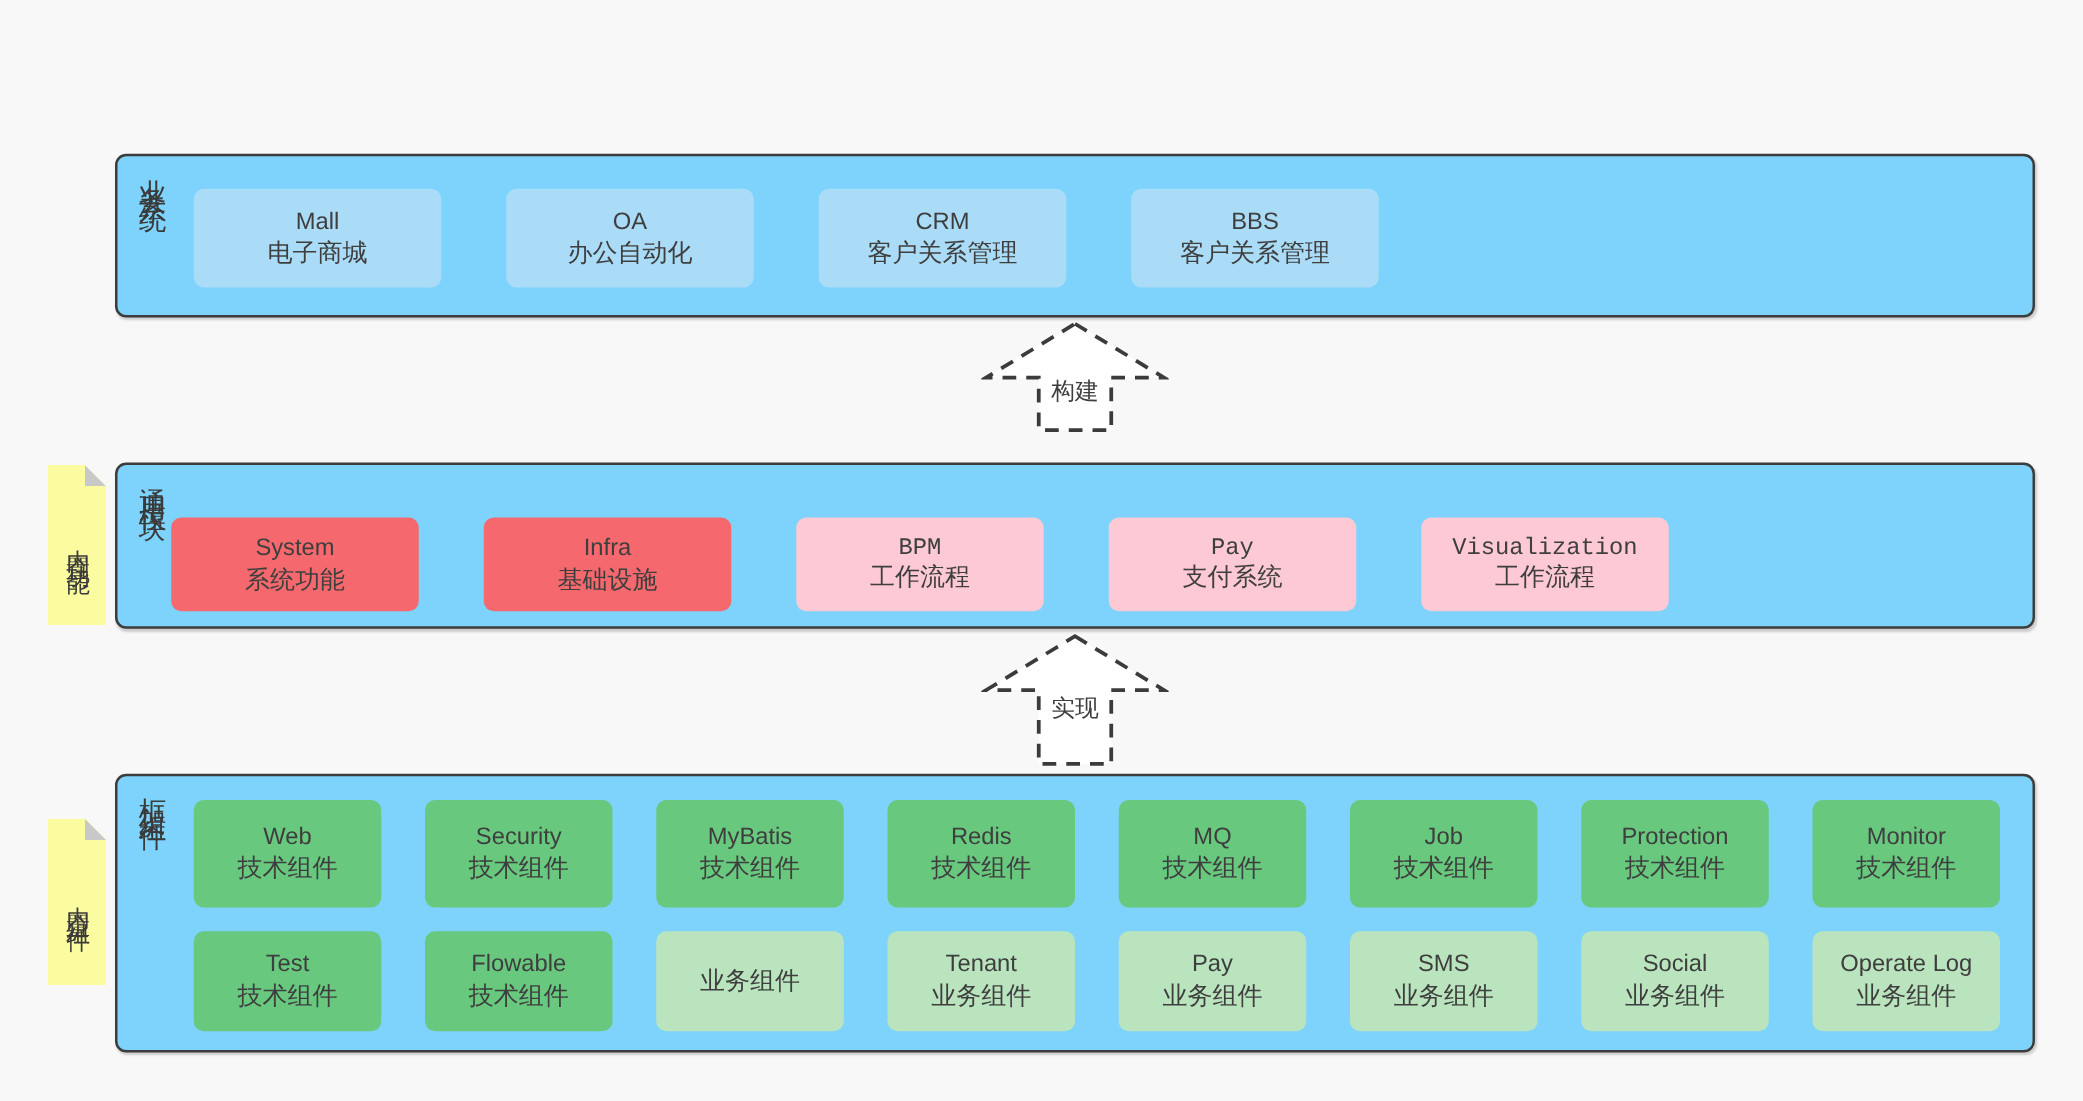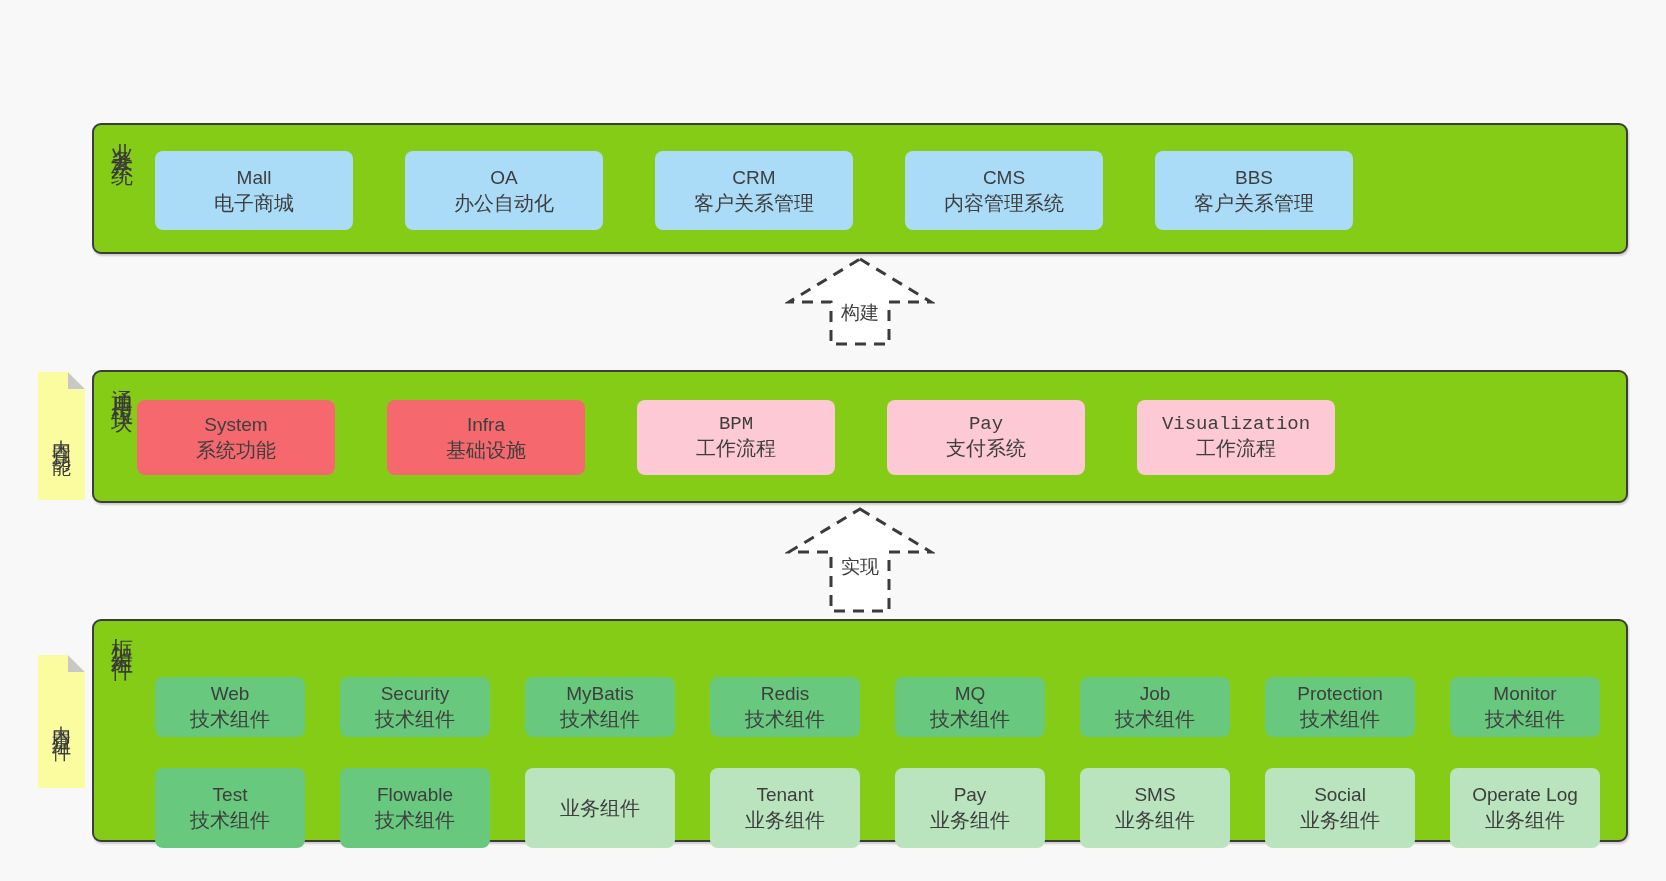--- a/index.html
+++ b/index.html
@@ -10,21 +10,21 @@
     background: #f8f8f8;
     font-family: "Liberation Sans", "DejaVu Sans", sans-serif;
     color: #3e3e3e;
     overflow: hidden;
   }
   .panel {
     position: absolute;
     left: 92px;
     width: 1536px;
     box-sizing: border-box;
-    background: #84cc16;
+    background: #7dd3fc;
     border: 2px solid #3c3c3c;
     border-radius: 9px;
     box-shadow: 1px 2px 2px rgba(0,0,0,0.18);
   }
   #panel-business { top: 123px; height: 131px; }
   #panel-modules  { top: 370px; height: 133px; }
   #panel-components { top: 619px; height: 223px; }
 
   .vlabel {
     position: absolute;
@@ -41,27 +41,27 @@
     position: absolute;
     left: 0; width: 100%;
     display: flex;
     padding-left: 61px;
     box-sizing: border-box;
   }
   .row-wide { gap: 52px; }
   .row-wide .box { width: 198px; }
   #panel-business .box-row { top: 26px; }
   #panel-business .box { height: 79px; }
-  #panel-modules .box-row { top: 28px; padding-left: 43px; }
+  #panel-modules .box-row { top: 42px; padding-left: 43px; }
   #panel-modules .box { height: 75px; }
   .row-narrow { gap: 35px; }
   .row-narrow .box { width: 150px; }
   #row-tech { top: 19px; }
-  #row-tech .box { height: 60px; margin-top: 37px; }
-  #row-biz { top: 124px; margin-top: 23px; }
+  #row-tech .box { height: 86px; }
+  #row-biz { top: 124px; }
   #row-biz .box { height: 80px; }
 
   .box {
     box-sizing: border-box;
     border-radius: 8px;
     display: flex;
     flex-direction: column;
     align-items: center;
     justify-content: center;
     text-align: center;
@@ -126,24 +126,20 @@
         </div>
         <div class="box v-blue">
           <div class="box-title">OA</div>
           <div class="box-sub">办公自动化</div>
         </div>
         <div class="box v-blue">
           <div class="box-title">CRM</div>
           <div class="box-sub">客户关系管理</div>
         </div>
         <div class="box v-blue">
-          <div class="box-title">CMS</div>
-          <div class="box-sub">内容管理系统</div>
-        </div>
-        <div class="box v-blue">
           <div class="box-title">BBS</div>
           <div class="box-sub">客户关系管理</div>
         </div>
       </div>
   </div>
 
   <svg class="arrow" id="arrow-build" width="150" height="93" viewBox="0 0 150 93">
     <polygon points="75,4 146,47 104,47 104,89 46,89 46,47 4,47" fill="#ffffff" stroke="#3b3b3b" stroke-width="3" stroke-dasharray="11 8"></polygon>
     <text x="75" y="64" text-anchor="middle">构建</text>
   </svg>

